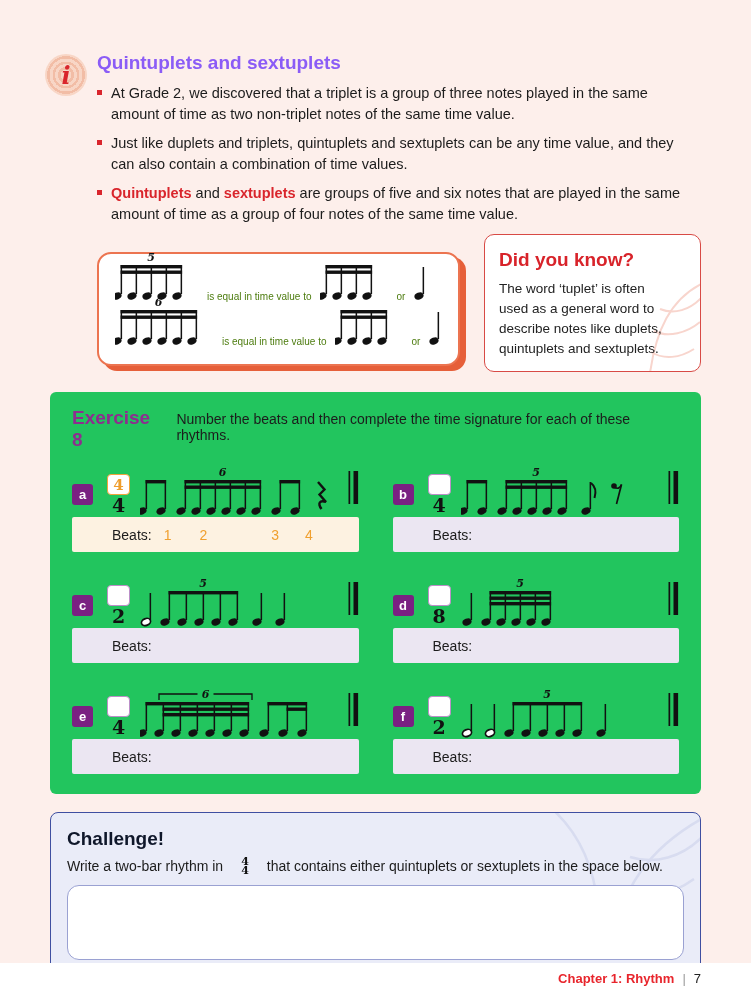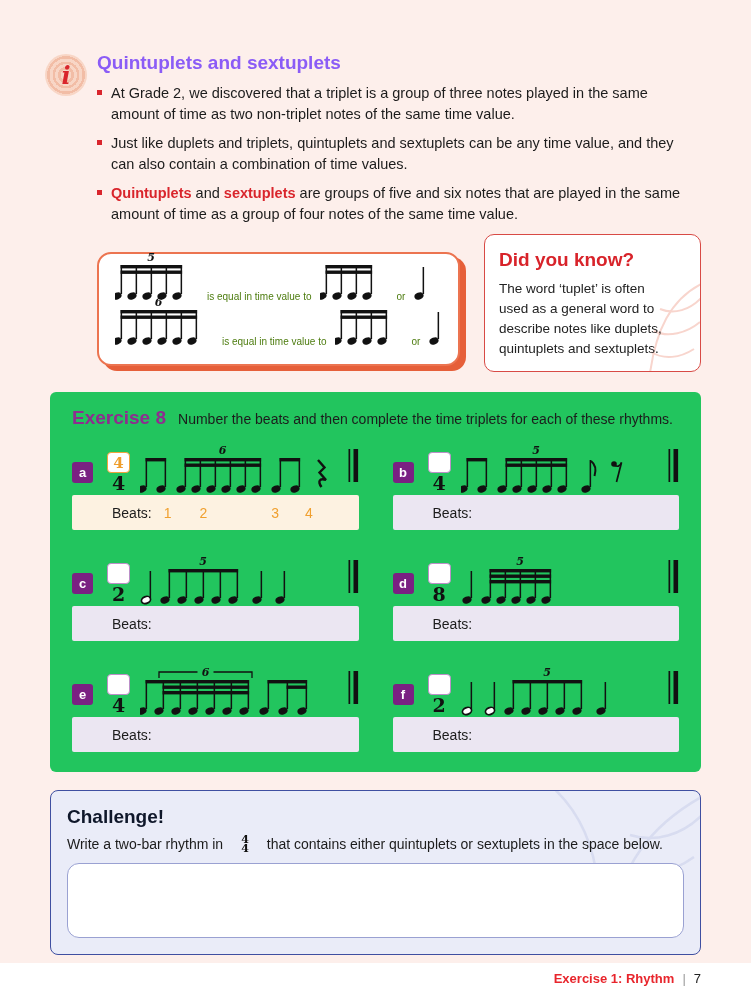--- a/index.html
+++ b/index.html
@@ -178,21 +178,21 @@
         </g>
       </svg>
       <h2 class="dyk-title">Did you know?</h2>
       <p class="dyk-body">The word ‘tuplet’ is often used as a general word to describe notes like duplets, quintuplets and sextuplets.</p>
     </div>
   </div>
 
   <div class="exercise-card">
     <div class="ex-head">
       <span class="ex-title">Exercise 8</span>
-      <span class="ex-instr">Number the beats and then complete the time triplets for each of these rhythms.</span>
+      <span class="ex-instr">Number the beats and then complete the time signature for each of these rhythms.</span>
     </div>
     <div class="items-grid" id="items-grid">
   <div class="ex-item">
     <div class="item-row">
       <span class="item-label">a</span>
       <span class="ts">
         <span class="ts-box filled">4</span>
         <span class="ts-bottom">4</span>
       </span>
       <span class="rhythm">
@@ -468,18 +468,18 @@
       <span class="fraction">
         <span>4</span>
         <span>4</span>
       </span>
       <span>that contains either quintuplets or sextuplets in the space below.</span>
     </p>
     <div class="answer-box"></div>
   </div>
 
   <div class="footer">
-    <span class="chap">Exercise 1: Rhythm</span>
+    <span class="chap">Chapter 1: Rhythm</span>
     <span class="sep">|</span>
     <span class="pnum">7</span>
   </div>
 
 </div>
 
 </body></html>

